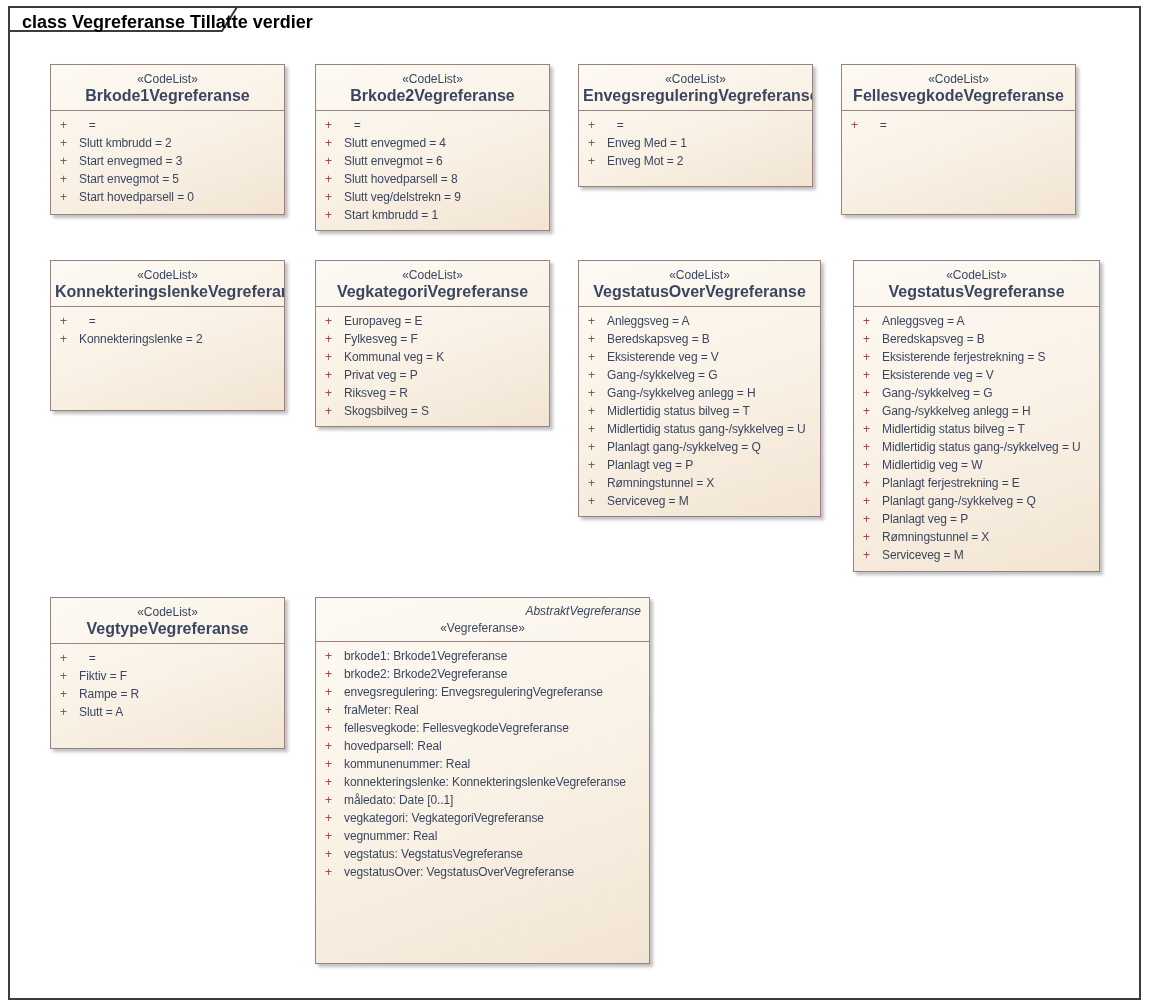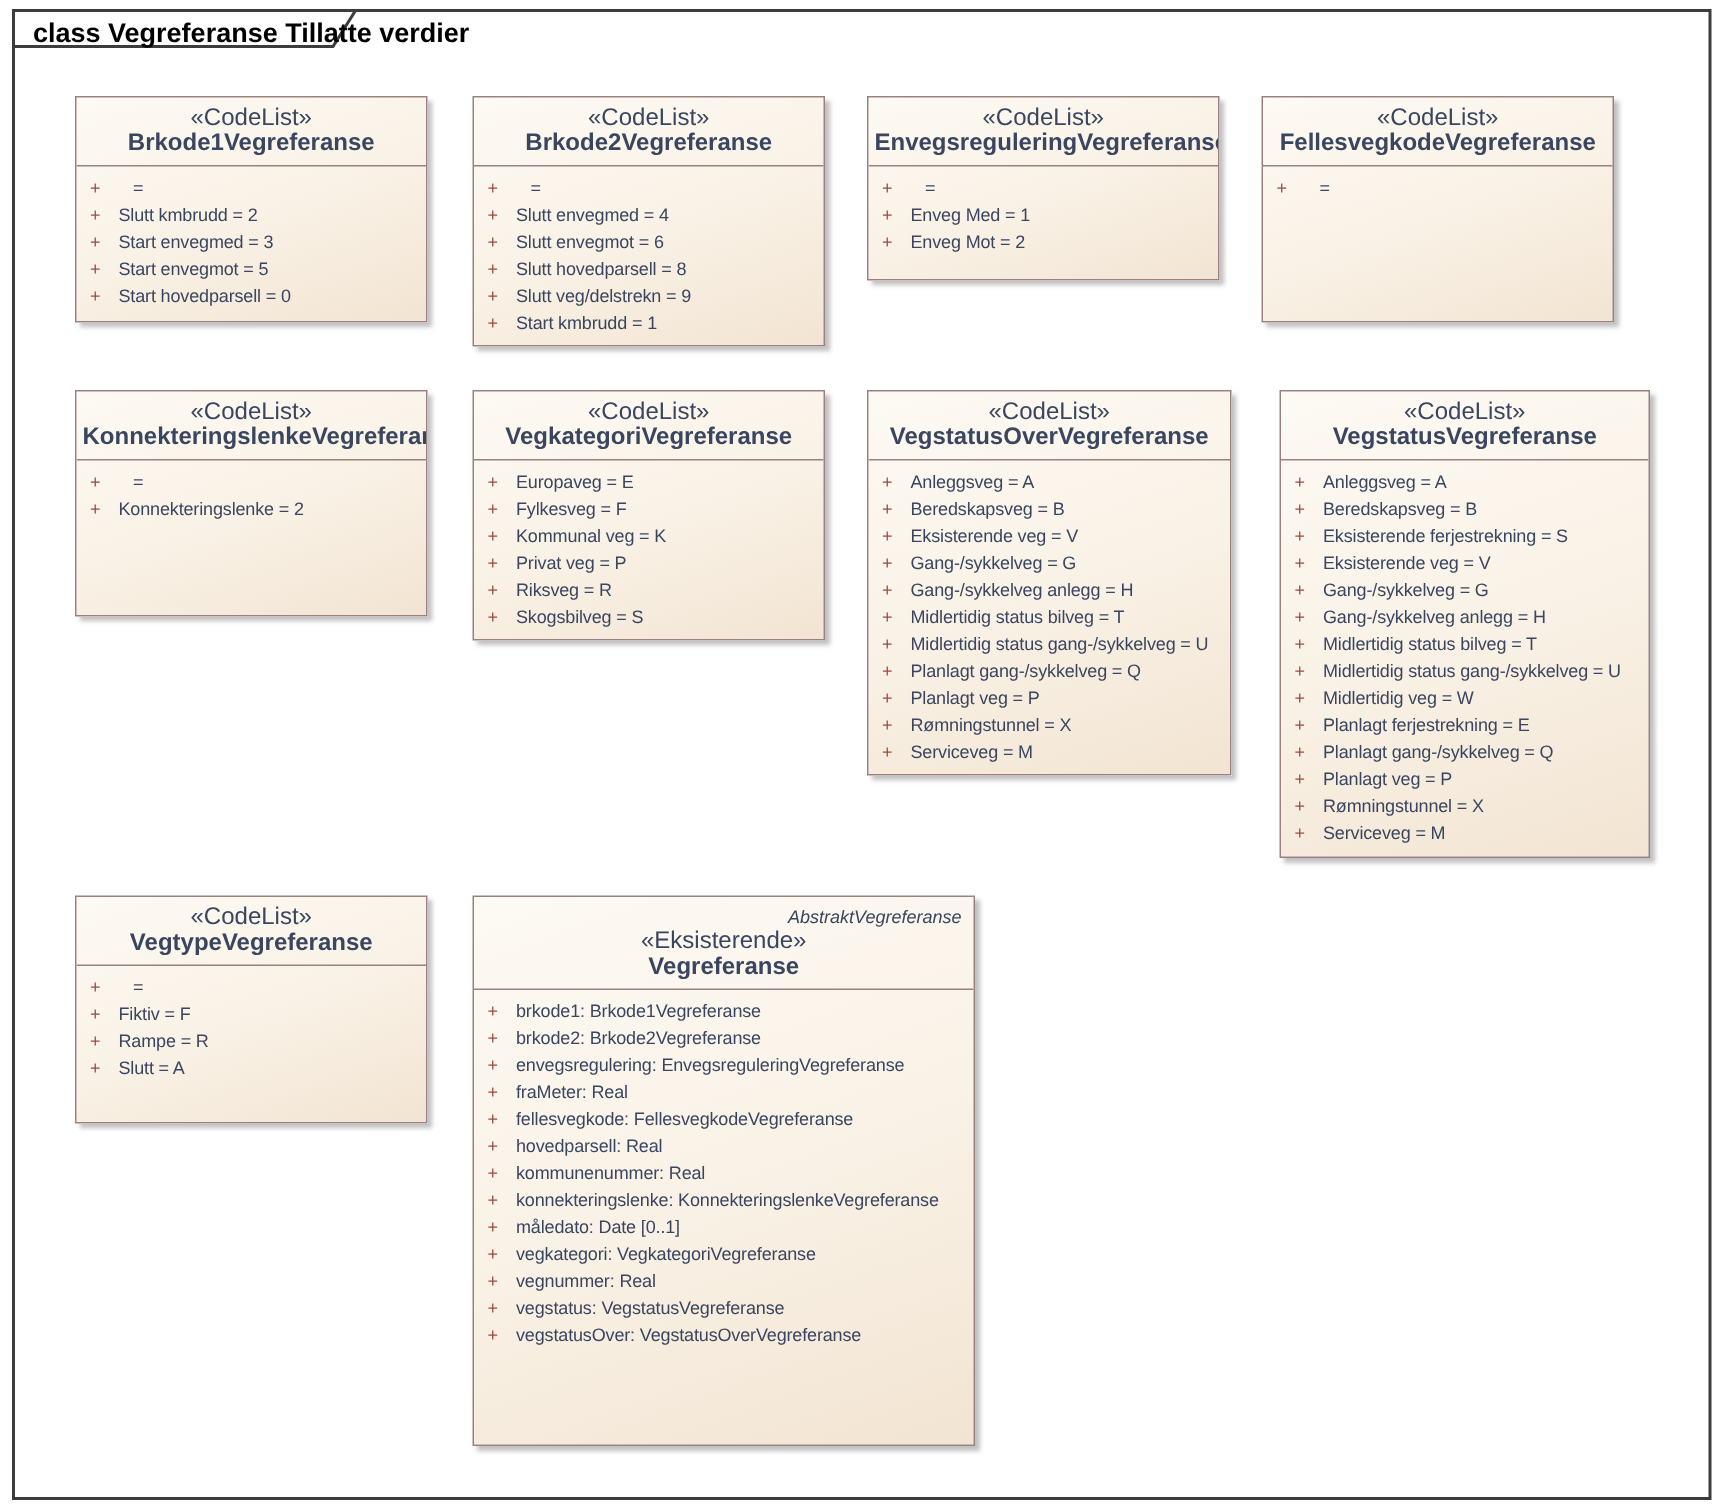--- a/index.html
+++ b/index.html
@@ -37,21 +37,21 @@
     text-align: center;
     padding: 6px 4px 5px 4px;
   }
   .tagline {
     text-align: right;
     font-style: italic;
     font-size: 12px;
     line-height: 15px;
     padding: 0 4px 1px 0;
   }
-  .stereotype { font-size: 16px; line-height: 16px; }
+  .stereotype { font-size: 12px; line-height: 16px; }
   .class-name { font-size: 16px; font-weight: bold; line-height: 18px; }
 
   .box-attrs {
     list-style: none;
     margin: 0;
     padding: 5px 2px 4px 9px;
   }
   .box-attrs li {
     line-height: 18px;
     font-size: 12px;
@@ -205,22 +205,21 @@
           <li><span class="vis">+</span><span>   =</span></li>
           <li><span class="vis">+</span><span>Fiktiv = F</span></li>
           <li><span class="vis">+</span><span>Rampe = R</span></li>
           <li><span class="vis">+</span><span>Slutt = A</span></li>
         </ul>
     </div>
 
     <div class="uml-box" style="left:305px;top:589px;width:335px;height:367px;">
       <div class="box-header">
         <div class="tagline">AbstraktVegreferanse</div>
-        <div class="stereotype">«Eksisterende»</div>
-        <div class="class-name">Vegreferanse</div>
+        <div class="stereotype">«Vegreferanse»</div>
       </div>
       <ul class="box-attrs">
           <li><span class="vis">+</span><span>brkode1: Brkode1Vegreferanse</span></li>
           <li><span class="vis">+</span><span>brkode2: Brkode2Vegreferanse</span></li>
           <li><span class="vis">+</span><span>envegsregulering: EnvegsreguleringVegreferanse</span></li>
           <li><span class="vis">+</span><span>fraMeter: Real</span></li>
           <li><span class="vis">+</span><span>fellesvegkode: FellesvegkodeVegreferanse</span></li>
           <li><span class="vis">+</span><span>hovedparsell: Real</span></li>
           <li><span class="vis">+</span><span>kommunenummer: Real</span></li>
           <li><span class="vis">+</span><span>konnekteringslenke: KonnekteringslenkeVegreferanse</span></li>

